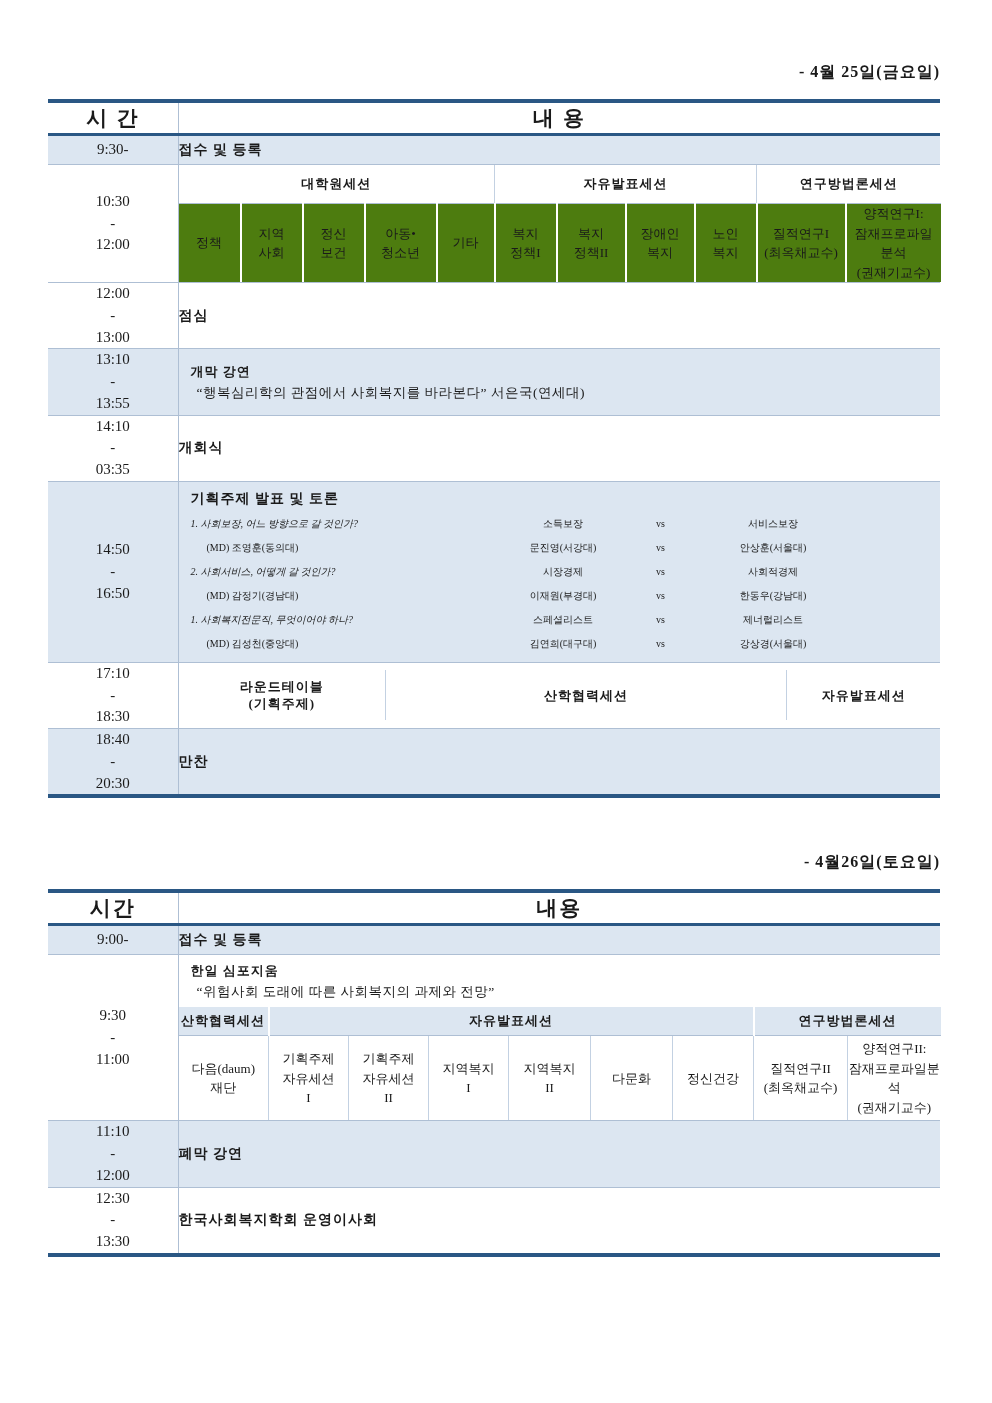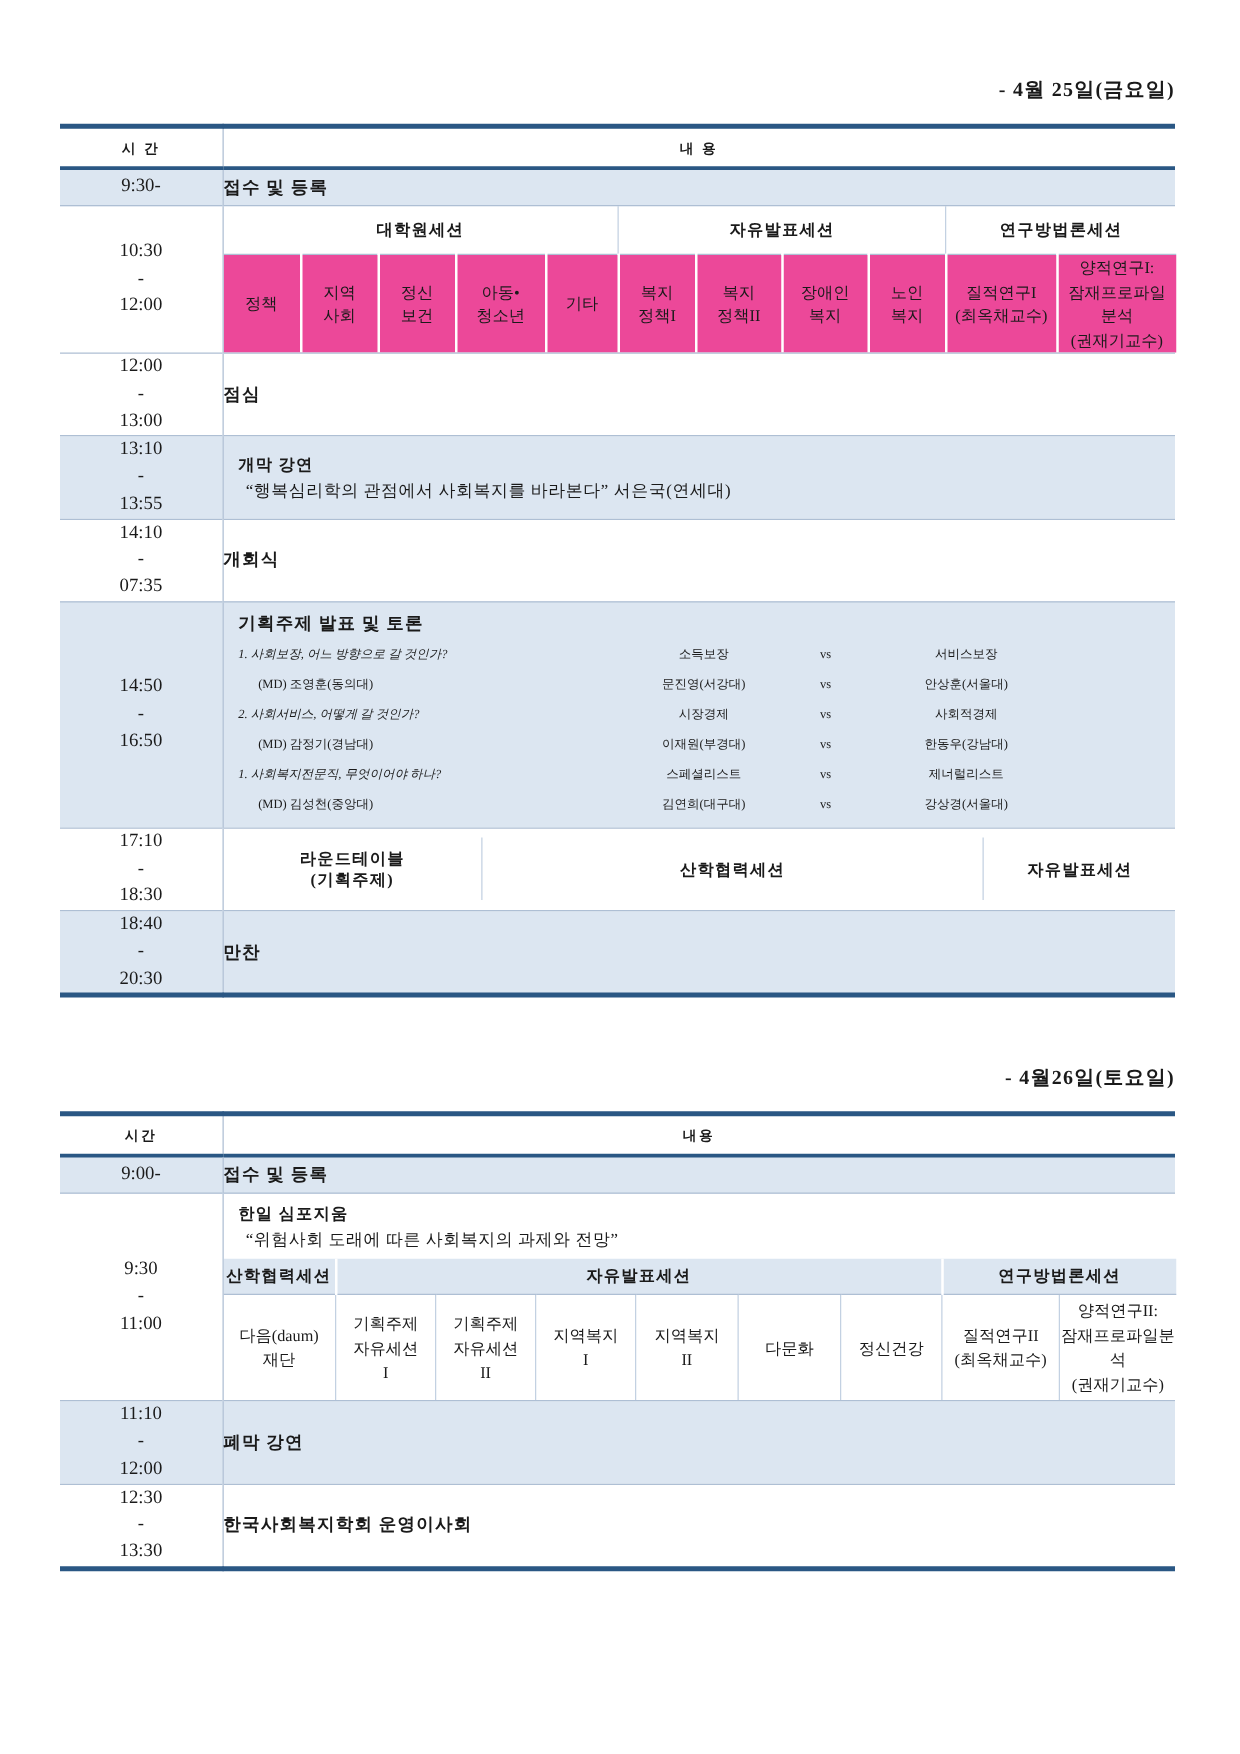--- a/index.html
+++ b/index.html
@@ -8,37 +8,37 @@
     font-family:"Liberation Serif","DejaVu Serif",serif;
     -webkit-font-smoothing:antialiased;
   }
   .page{box-sizing:border-box;width:992px;height:1403px;padding:62px 52px 0 48px;position:relative;}
   .day-title{font-size:16px;font-weight:bold;letter-spacing:1px;margin:0 0 16px 2px;text-align:right;}
   .day-title.t2{margin-top:54px;}
   table.sched{width:892px;border-collapse:collapse;table-layout:fixed;
     border-top:4px solid #2a5784;border-bottom:4px solid #2a5784;}
   table.sched col.time-col{width:130px;}
   table.sched th,table.sched td{padding:0;vertical-align:middle;}
-  table.sched thead th{border-bottom:3px solid #2a5784;font-size:11px;font-weight:bold;text-align:center;letter-spacing:2px;}
+  table.sched thead th{border-bottom:3px solid #2a5784;font-size:21px;font-weight:bold;text-align:center;letter-spacing:2px;}
   table.sched thead th.time-h{border-right:1px solid #aebfd4;}
   table.sched tbody tr+tr td{border-top:1px solid #aebfd4;}
   table.sched tbody tr:first-child td{border-top:none;}
   td.time{border-right:1px solid #aebfd4;text-align:center;font-size:15px;
     white-space:pre-line;line-height:1.45;}
   tr.shaded td{background:#dce6f1;}
   td.label{font-weight:bold;font-size:14px;padding-left:12px;letter-spacing:1px;}
   td.nopad{padding:0;vertical-align:top;margin-top:44px;}
   
   table.inner{width:762px;border-collapse:collapse;table-layout:fixed;font-size:13px;text-align:center;}
   table.inner th{font-weight:bold;letter-spacing:1px;white-space:pre-line;line-height:1.35;}
   table.inner td{white-space:pre-line;line-height:1.5;font-weight:normal;}
   
   table.inner.shade-cells th{background:#ffffff;border-left:1px solid #c3d1e2;}
   table.inner.shade-cells th:first-child{border-left:none;}
-  table.inner.shade-cells td{background:#ec4899;border-left:2px solid #ffffff;}
+  table.inner.shade-cells td{background:#4d7c0f;border-left:2px solid #ffffff;}
   table.inner.shade-cells td:first-child{border-left:none;}
   
   table.inner.shade-head th{background:#dce6f1;border-left:2px solid #ffffff;}
   table.inner.shade-head th:first-child{border-left:none;}
   table.inner.shade-head td{background:#ffffff;border-left:1px solid #c3d1e2;}
   table.inner.shade-head td:first-child{border-left:none;}
   
   .lect{padding:7px 10px 6px 12px;}
   .lect-title{font-weight:bold;font-size:13px;letter-spacing:1px;margin-bottom:3px;}
   .lect-sub{font-size:13.5px;padding-left:6px;letter-spacing:0.5px;}
@@ -150,21 +150,21 @@
           <div class="lect">
             <div class="lect-title">개막 강연</div>
             <div class="lect-sub">“행복심리학의 관점에서 사회복지를 바라본다” 서은국(연세대)</div>
           </div>
         </td>
       </tr>
 
       <tr class="h48">
         <td class="time">14:10
 -
-07:35</td>
+03:35</td>
         <td class="label">개회식</td>
       </tr>
 
       <tr class="shaded">
         <td class="time">14:50
 -
 16:50</td>
         <td class="nopad">
           <div class="panel">
             <div class="panel-title">기획주제 발표 및 토론</div>

